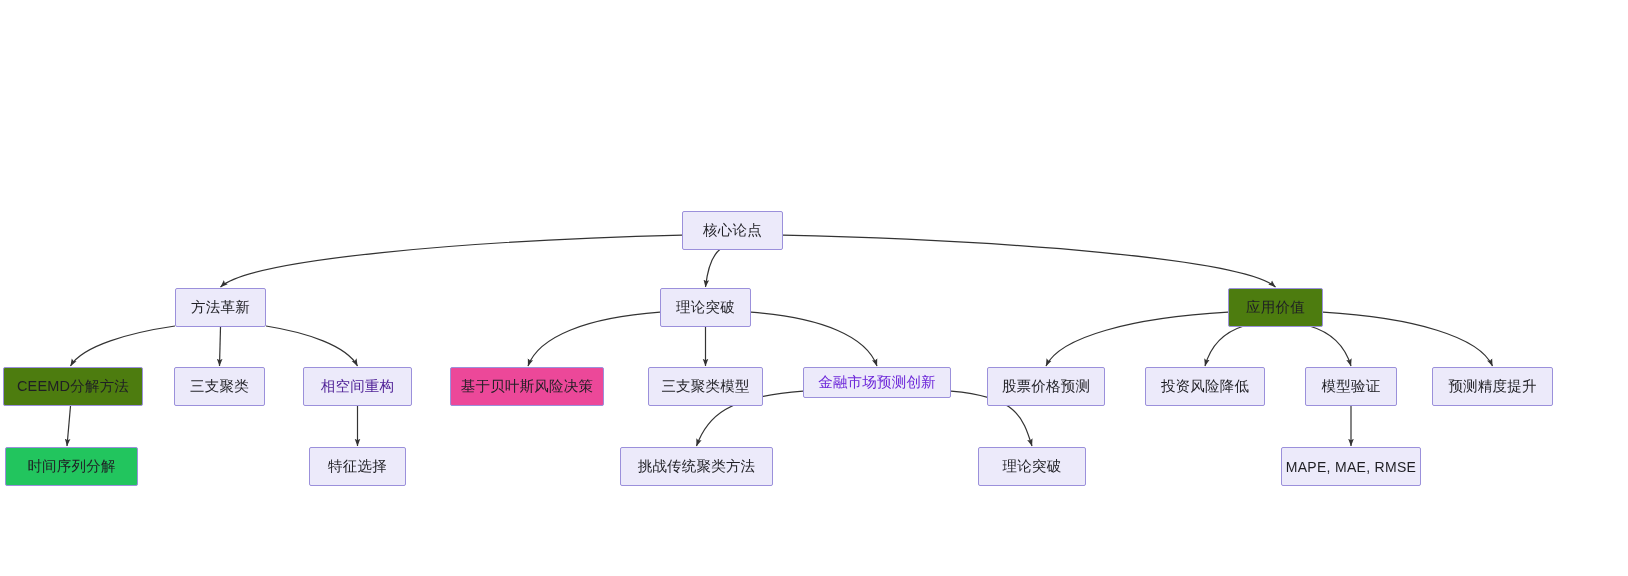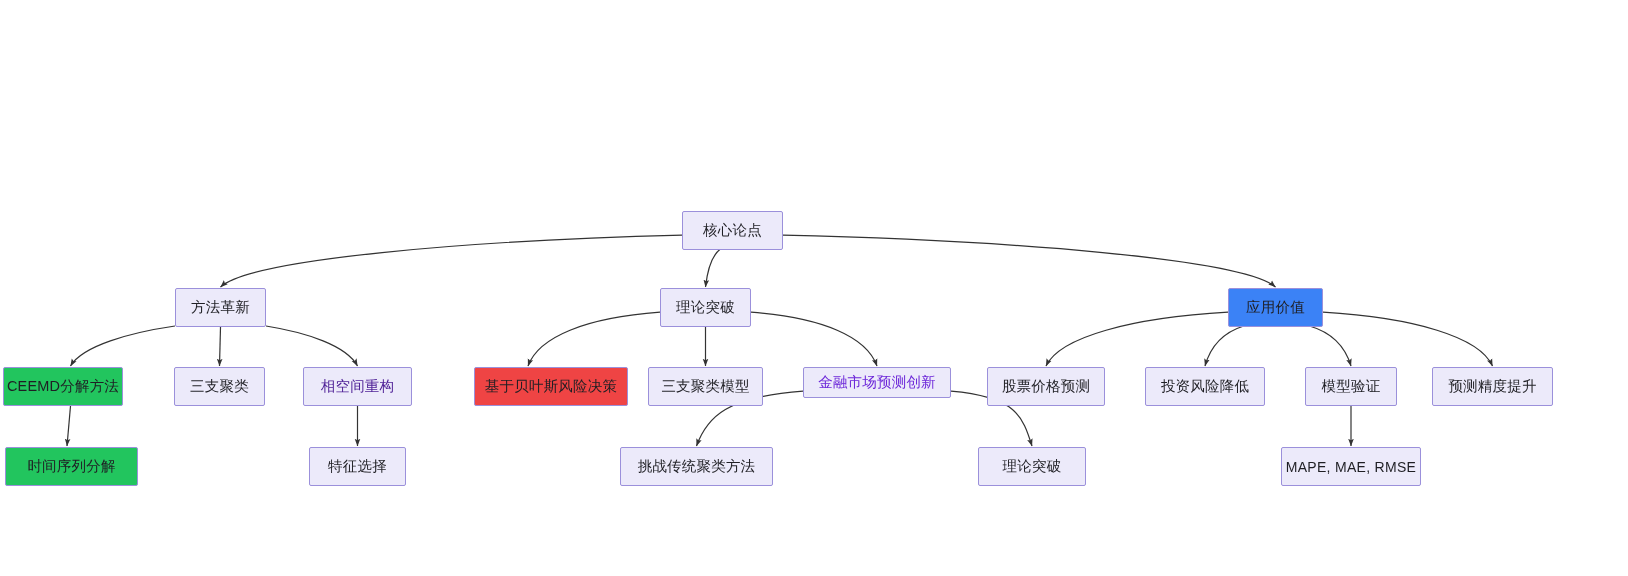--- a/index.html
+++ b/index.html
@@ -82,33 +82,33 @@
   <div id="node-layer">
       <div class="node" style="left: 682px; top: 211px; width: 101px; height: 39px; background: rgb(236, 234, 250); border-color: rgb(155, 144, 219); color: rgb(31, 31, 36);">
         <span class="node-label">核心论点</span>
       </div>
       <div class="node" style="left: 175px; top: 288px; width: 91px; height: 39px; background: rgb(236, 234, 250); border-color: rgb(155, 144, 219); color: rgb(31, 31, 36);">
         <span class="node-label">方法革新</span>
       </div>
       <div class="node" style="left: 660px; top: 288px; width: 91px; height: 39px; background: rgb(236, 234, 250); border-color: rgb(155, 144, 219); color: rgb(31, 31, 36); align-items: center;">
         <span class="node-label">理论突破</span>
       </div>
-      <div class="node" style="left: 1228px; top: 288px; width: 95px; height: 39px; background: #3b82f6; border-color: rgb(155, 144, 219); color: rgb(31, 31, 36);">
+      <div class="node" style="left: 1228px; top: 288px; width: 95px; height: 39px; background: #4d7c0f; border-color: rgb(155, 144, 219); color: rgb(31, 31, 36);">
         <span class="node-label">应用价值</span>
       </div>
-      <div class="node" style="left: 3px; top: 367px; width: 120px; height: 39px; background: #22c55e; border-color: rgb(155, 144, 219); color: rgb(31, 31, 36);">
+      <div class="node" style="left: 3px; top: 367px; width: 140px; height: 39px; background: #4d7c0f; border-color: rgb(155, 144, 219); color: rgb(31, 31, 36);">
         <span class="node-label">CEEMD分解方法</span>
       </div>
       <div class="node" style="left: 174px; top: 367px; width: 91px; height: 39px; background: rgb(236, 234, 250); border-color: rgb(155, 144, 219); color: rgb(31, 31, 36);">
         <span class="node-label">三支聚类</span>
       </div>
       <div class="node" style="left: 303px; top: 367px; width: 109px; height: 39px; background: rgb(236, 234, 250); border-color: rgb(155, 144, 219); color: #4c1d95;">
         <span class="node-label">相空间重构</span>
       </div>
-      <div class="node" style="left: 474px; top: 367px; width: 154px; height: 39px; background: #ef4444; border-color: rgb(155, 144, 219); color: rgb(31, 31, 36);">
+      <div class="node" style="left: 450px; top: 367px; width: 154px; height: 39px; background: #ec4899; border-color: rgb(155, 144, 219); color: rgb(31, 31, 36);">
         <span class="node-label">基于贝叶斯风险决策</span>
       </div>
       <div class="node" style="left: 648px; top: 367px; width: 115px; height: 39px; background: rgb(236, 234, 250); border-color: rgb(155, 144, 219); color: rgb(31, 31, 36);">
         <span class="node-label">三支聚类模型</span>
       </div>
       <div class="node" style="left: 803px; top: 367px; width: 148px; height: 31px; background: rgb(236, 234, 250); border-color: rgb(155, 144, 219); color: #6d28d9;">
         <span class="node-label">金融市场预测创新</span>
       </div>
       <div class="node" style="left: 987px; top: 367px; width: 118px; height: 39px; background: rgb(236, 234, 250); border-color: rgb(155, 144, 219); color: rgb(31, 31, 36);">
         <span class="node-label">股票价格预测</span>

